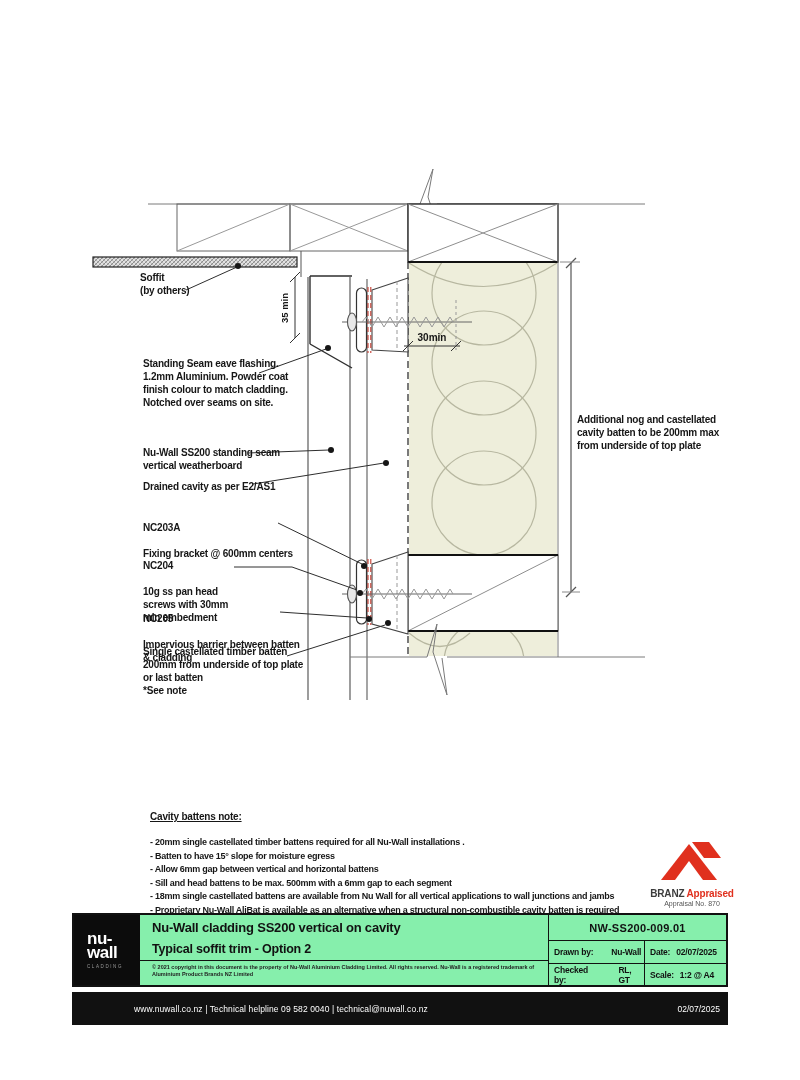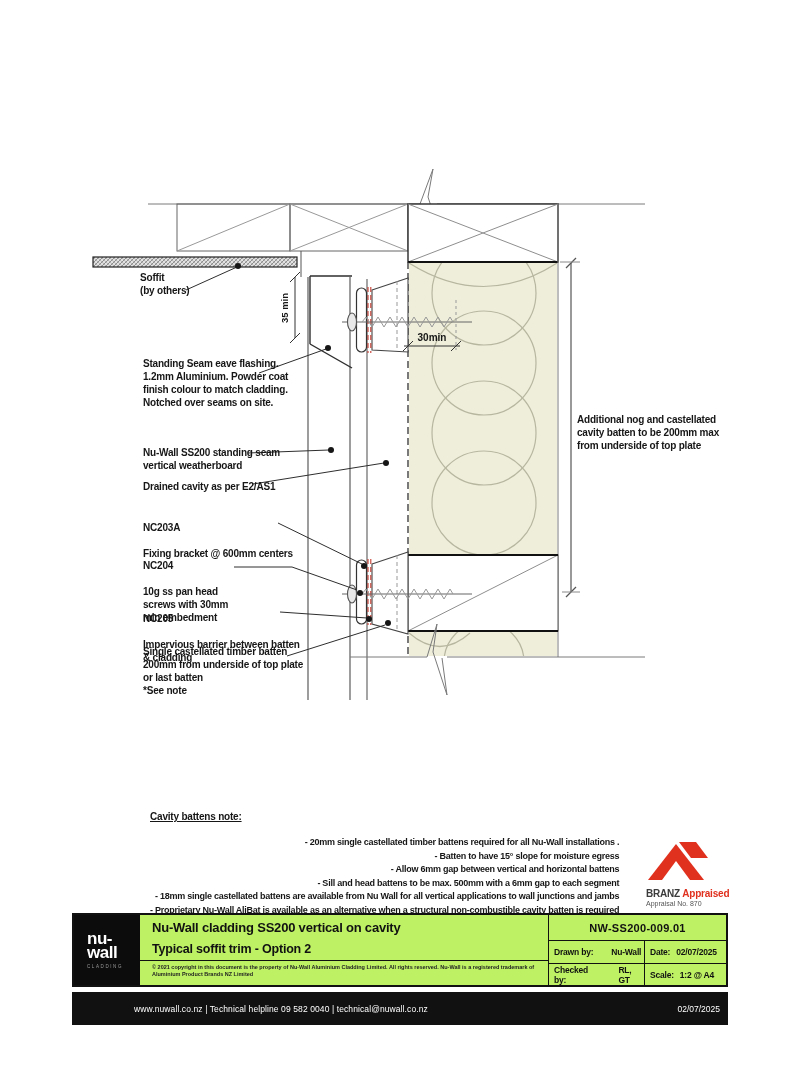--- a/index.html
+++ b/index.html
@@ -9,30 +9,30 @@
   svg text{font-family:"Liberation Sans",sans-serif;}
 
   
   .lbl{position:absolute;font-size:10px;font-weight:bold;line-height:13px;color:#161616;
        white-space:pre-line;letter-spacing:-0.2px;z-index:3;}
   .lbl .code{display:block;}
 
   
   .note-block{position:absolute;left:150px;top:811px;color:#161616;font-weight:bold;z-index:3;}
   .note-heading{font-size:10px;text-decoration:underline;margin:0 0 14px 0;letter-spacing:-0.2px;}
-  .note-item{font-size:9px;line-height:13.5px;letter-spacing:-0.25px;white-space:nowrap;text-align:right;}
-
-  
-  .branz{position:absolute;left:646px;top:840px;width:92px;text-align:left;z-index:3;}
+  .note-item{font-size:9px;line-height:13.5px;letter-spacing:-0.25px;white-space:nowrap;}
+
+  
+  .branz{position:absolute;left:646px;top:840px;width:92px;text-align:center;z-index:3;}
   .branz-text{font-size:10px;font-weight:bold;color:#3c3c3c;line-height:11px;margin-top:2px;letter-spacing:-0.2px;}
   .branz-text .red{color:#e0301e;}
   .branz-no{font-size:7px;color:#555;line-height:9px;}
 
   
-  .tblock{position:absolute;left:72px;top:913px;width:652px;height:70px;border:2px solid #111;background:#bef264;z-index:3;}
+  .tblock{position:absolute;left:72px;top:913px;width:652px;height:70px;border:2px solid #111;background:#86efac;z-index:3;}
   .logo-cell{position:absolute;left:0;top:0;width:66px;height:70px;background:#0c0c0c;color:#fff;
              display:flex;flex-direction:column;justify-content:center;padding-left:13px;box-sizing:border-box;}
   .logo-cell .l1,.logo-cell .l2{font-size:17px;font-weight:bold;line-height:14px;letter-spacing:-0.5px;}
   .logo-cell .sub{font-size:4.5px;color:#9a9a9a;letter-spacing:1.6px;margin-top:4px;}
   .mid-cell{position:absolute;left:66px;top:0;width:408px;height:53px;}
   .tb-title{position:absolute;left:12px;top:5px;font-size:13px;font-weight:bold;color:#111;letter-spacing:-0.2px;}
   .tb-subtitle{position:absolute;left:12px;top:27px;font-size:12.5px;font-weight:bold;color:#111;letter-spacing:-0.2px;}
   .tb-sep{position:absolute;left:0;top:45px;width:408px;border-top:1.5px solid #111;}
   .tb-copy{position:absolute;left:12px;top:49px;width:385px;font-size:5.5px;line-height:7px;font-weight:bold;color:#222;}
   .right-cell{position:absolute;left:474px;top:0;width:178px;height:70px;border-left:1.5px solid #111;box-sizing:border-box;}

